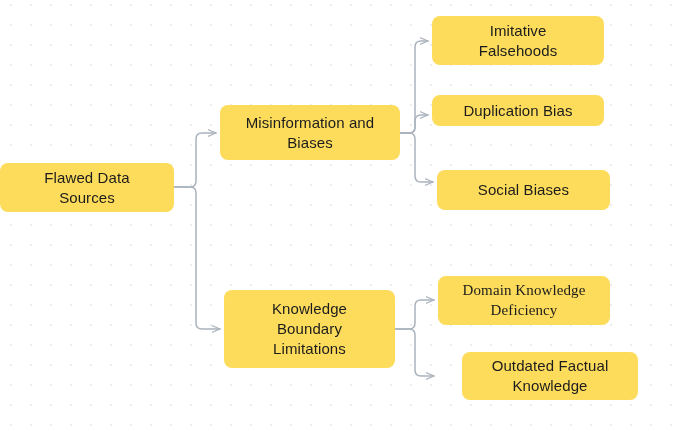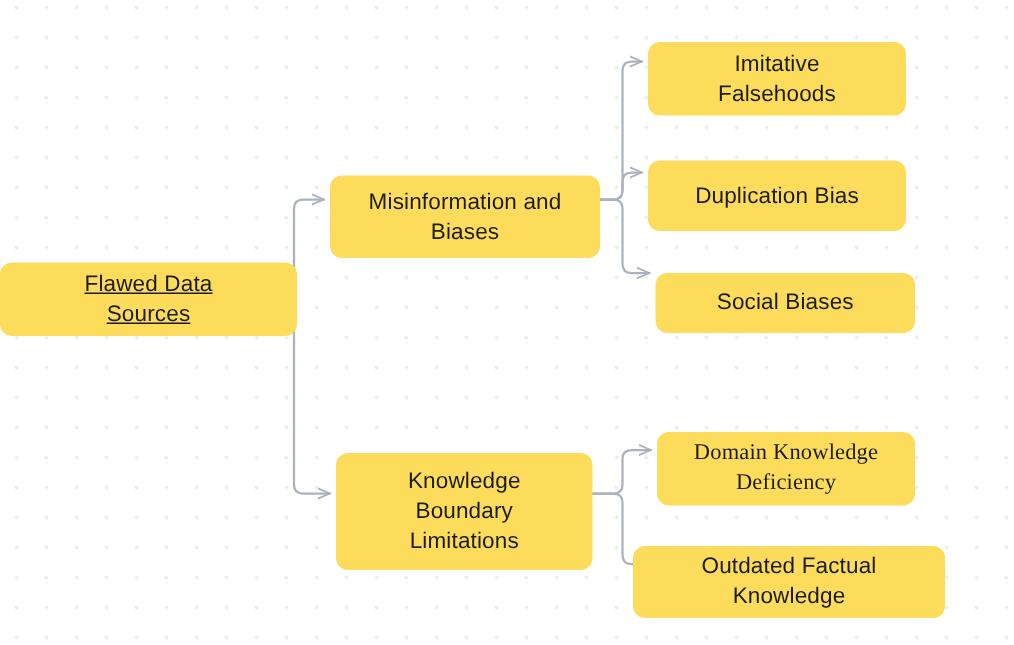--- a/index.html
+++ b/index.html
@@ -42,46 +42,44 @@
     align-items: center;
     justify-content: center;
     text-align: center;
     color: #1c1c1c;
     font-family: "Liberation Sans", sans-serif;
     font-size: 15px;
     line-height: 1.32;
     letter-spacing: 0.1px;
     padding: 2px 2px;
     white-space: pre-line;
-    margin-top: 12px;
   }
   .node-root {
     left: 0px;
     top: 163px;
-    width: 198px;
+    width: 174px;
     height: 49px;
-    text-decoration: underline;
   }
   .node-mis {
     left: 220px;
     top: 105px;
     width: 180px;
     height: 55px;
   }
   .node-imit {
     left: 432px;
     top: 16px;
     width: 172px;
     height: 49px;
   }
   .node-dup {
     left: 432px;
     top: 95px;
     width: 172px;
-    height: 47px;
+    height: 31px;
   }
   .node-soc {
     left: 437px;
     top: 170px;
     width: 173px;
     height: 40px;
   }
   .node-know {
     left: 224px;
     top: 290px;
@@ -89,23 +87,23 @@
     height: 78px;
   }
   .node-dom {
     left: 438px;
     top: 276px;
     width: 172px;
     height: 49px;
     font-family: Liberation Serif, serif;
   }
   .node-out {
-    left: 422px;
+    left: 462px;
     top: 352px;
-    width: 208px;
+    width: 176px;
     height: 48px;
   }
 </style>
 </head>
 <body>
 
 <div id="canvas">
 
   <svg id="edges" viewBox="0 0 676 430" width="676" height="430" xmlns="http://www.w3.org/2000/svg">
     <defs>

